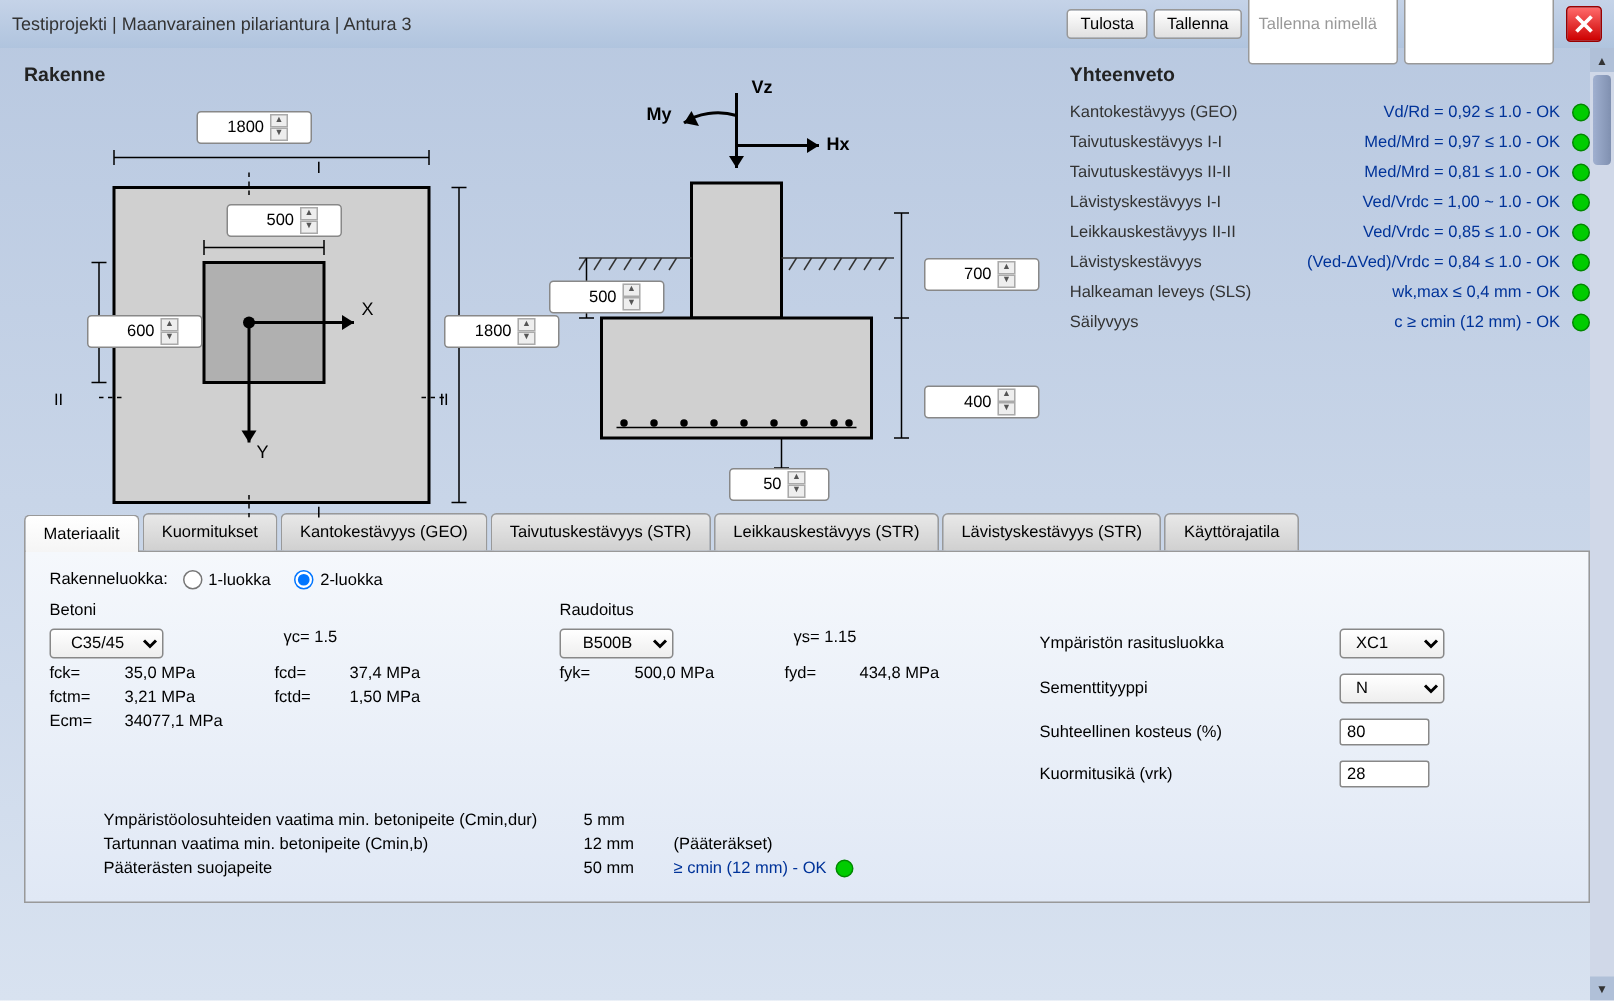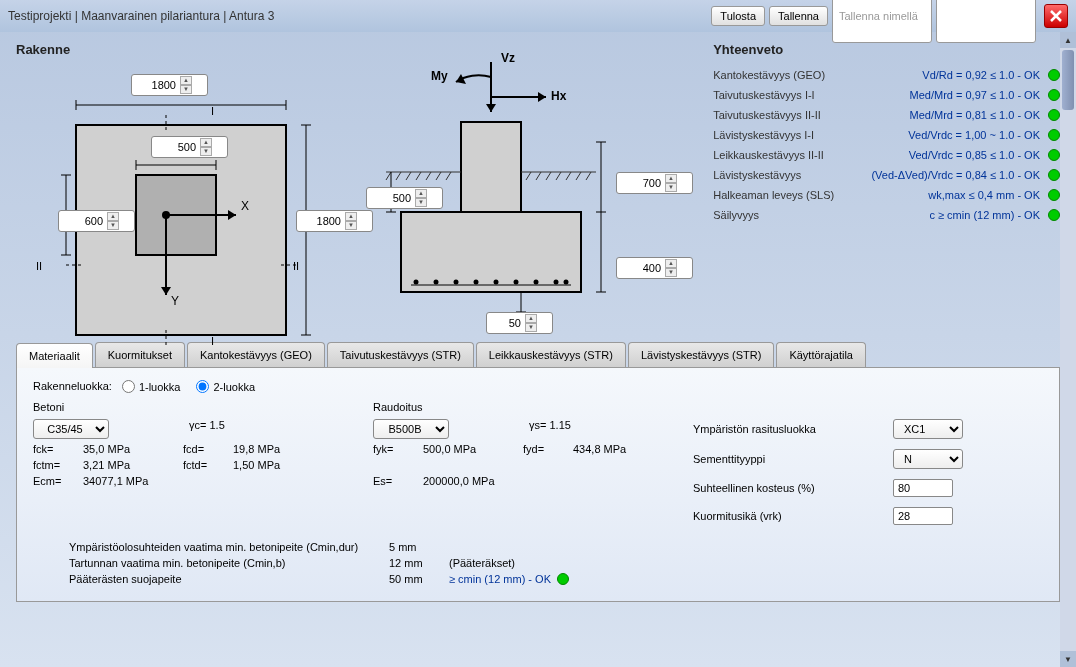--- a/index.html
+++ b/index.html
@@ -300,21 +300,21 @@
       <div class="col" style="flex:0 0 320px">
         <div class="col-title">Betoni</div>
         <div class="prop-row">
           <select class="select-box select-box-wide"><option>C35/45</option></select>
           <span style="margin-left:80px"><span>γc=</span> <span>1.5</span></span>
         </div>
         <div class="prop-row">
             <span class="prop-label">fck=</span>
             <span class="prop-value">35,0 MPa</span>
             <span class="prop-label">fcd=</span>
-            <span>19,8 MPa</span>
+            <span>37,4 MPa</span>
           </div>
         <div class="prop-row">
             <span class="prop-label">fctm=</span>
             <span class="prop-value">3,21 MPa</span>
             <span class="prop-label">fctd=</span>
             <span>1,50 MPa</span>
           </div>
         <div class="prop-row">
             <span class="prop-label">Ecm=</span>
             <span>34077,1 MPa</span>
@@ -325,24 +325,20 @@
         <div class="col-title">Raudoitus</div>
         <div class="prop-row">
           <select class="select-box select-box-wide"><option>B500B</option></select>
           <span style="margin-left:80px"><span>γs=</span> <span>1.15</span></span>
         </div>
         <div class="prop-row">
             <span class="prop-label">fyk=</span>
             <span class="prop-value">500,0 MPa</span>
             <span class="prop-label">fyd=</span>
             <span>434,8 MPa</span>
-          </div>
-        <div class="prop-row" style="margin-top:20px">
-            <span class="prop-label">Es=</span>
-            <span>200000,0 MPa</span>
           </div>
       </div>
 
       <div class="col">
         <div style="height:18px"></div>
         <div class="right-col-row">
             <span class="label">Ympäristön rasitusluokka</span>
             <select class="select-box" style="width:70px"><option>XC1</option></select>
           </div>
         <div class="right-col-row">

